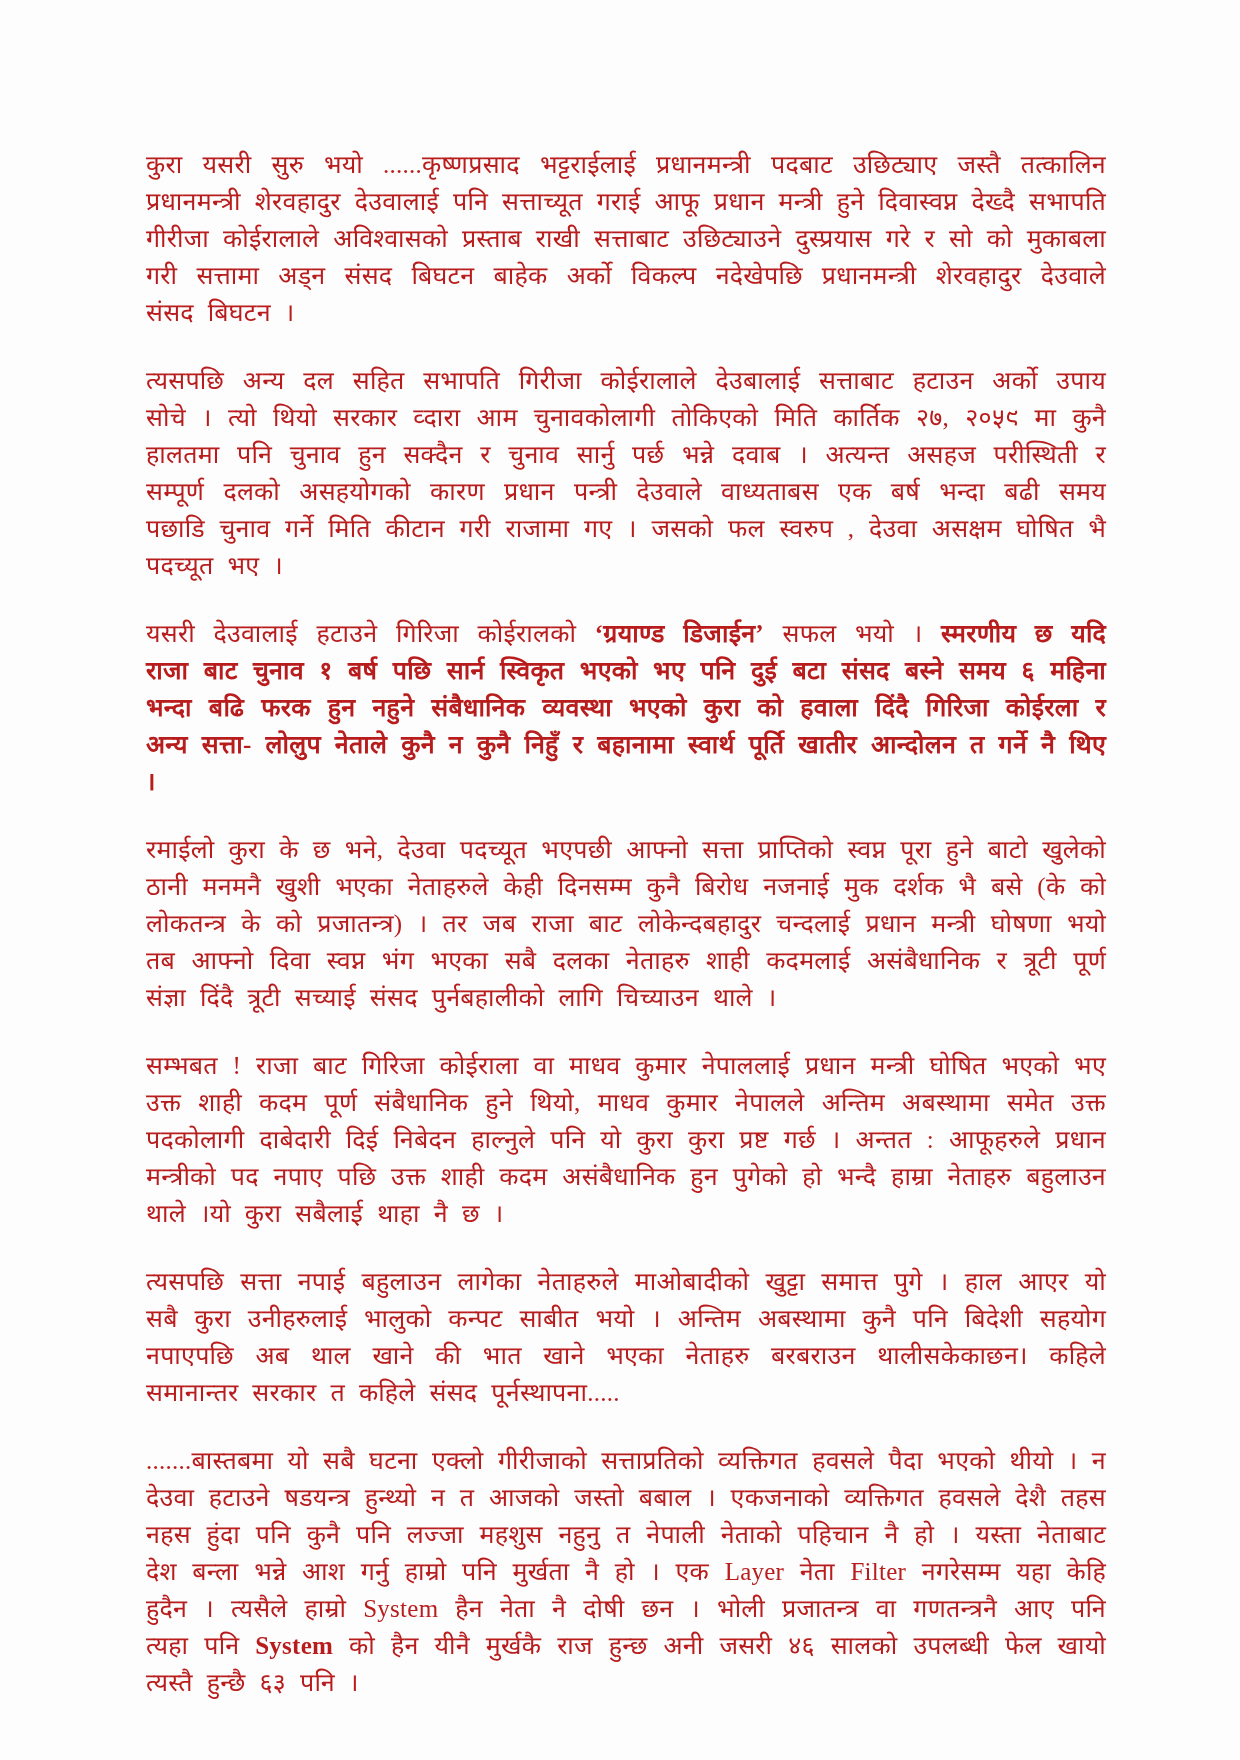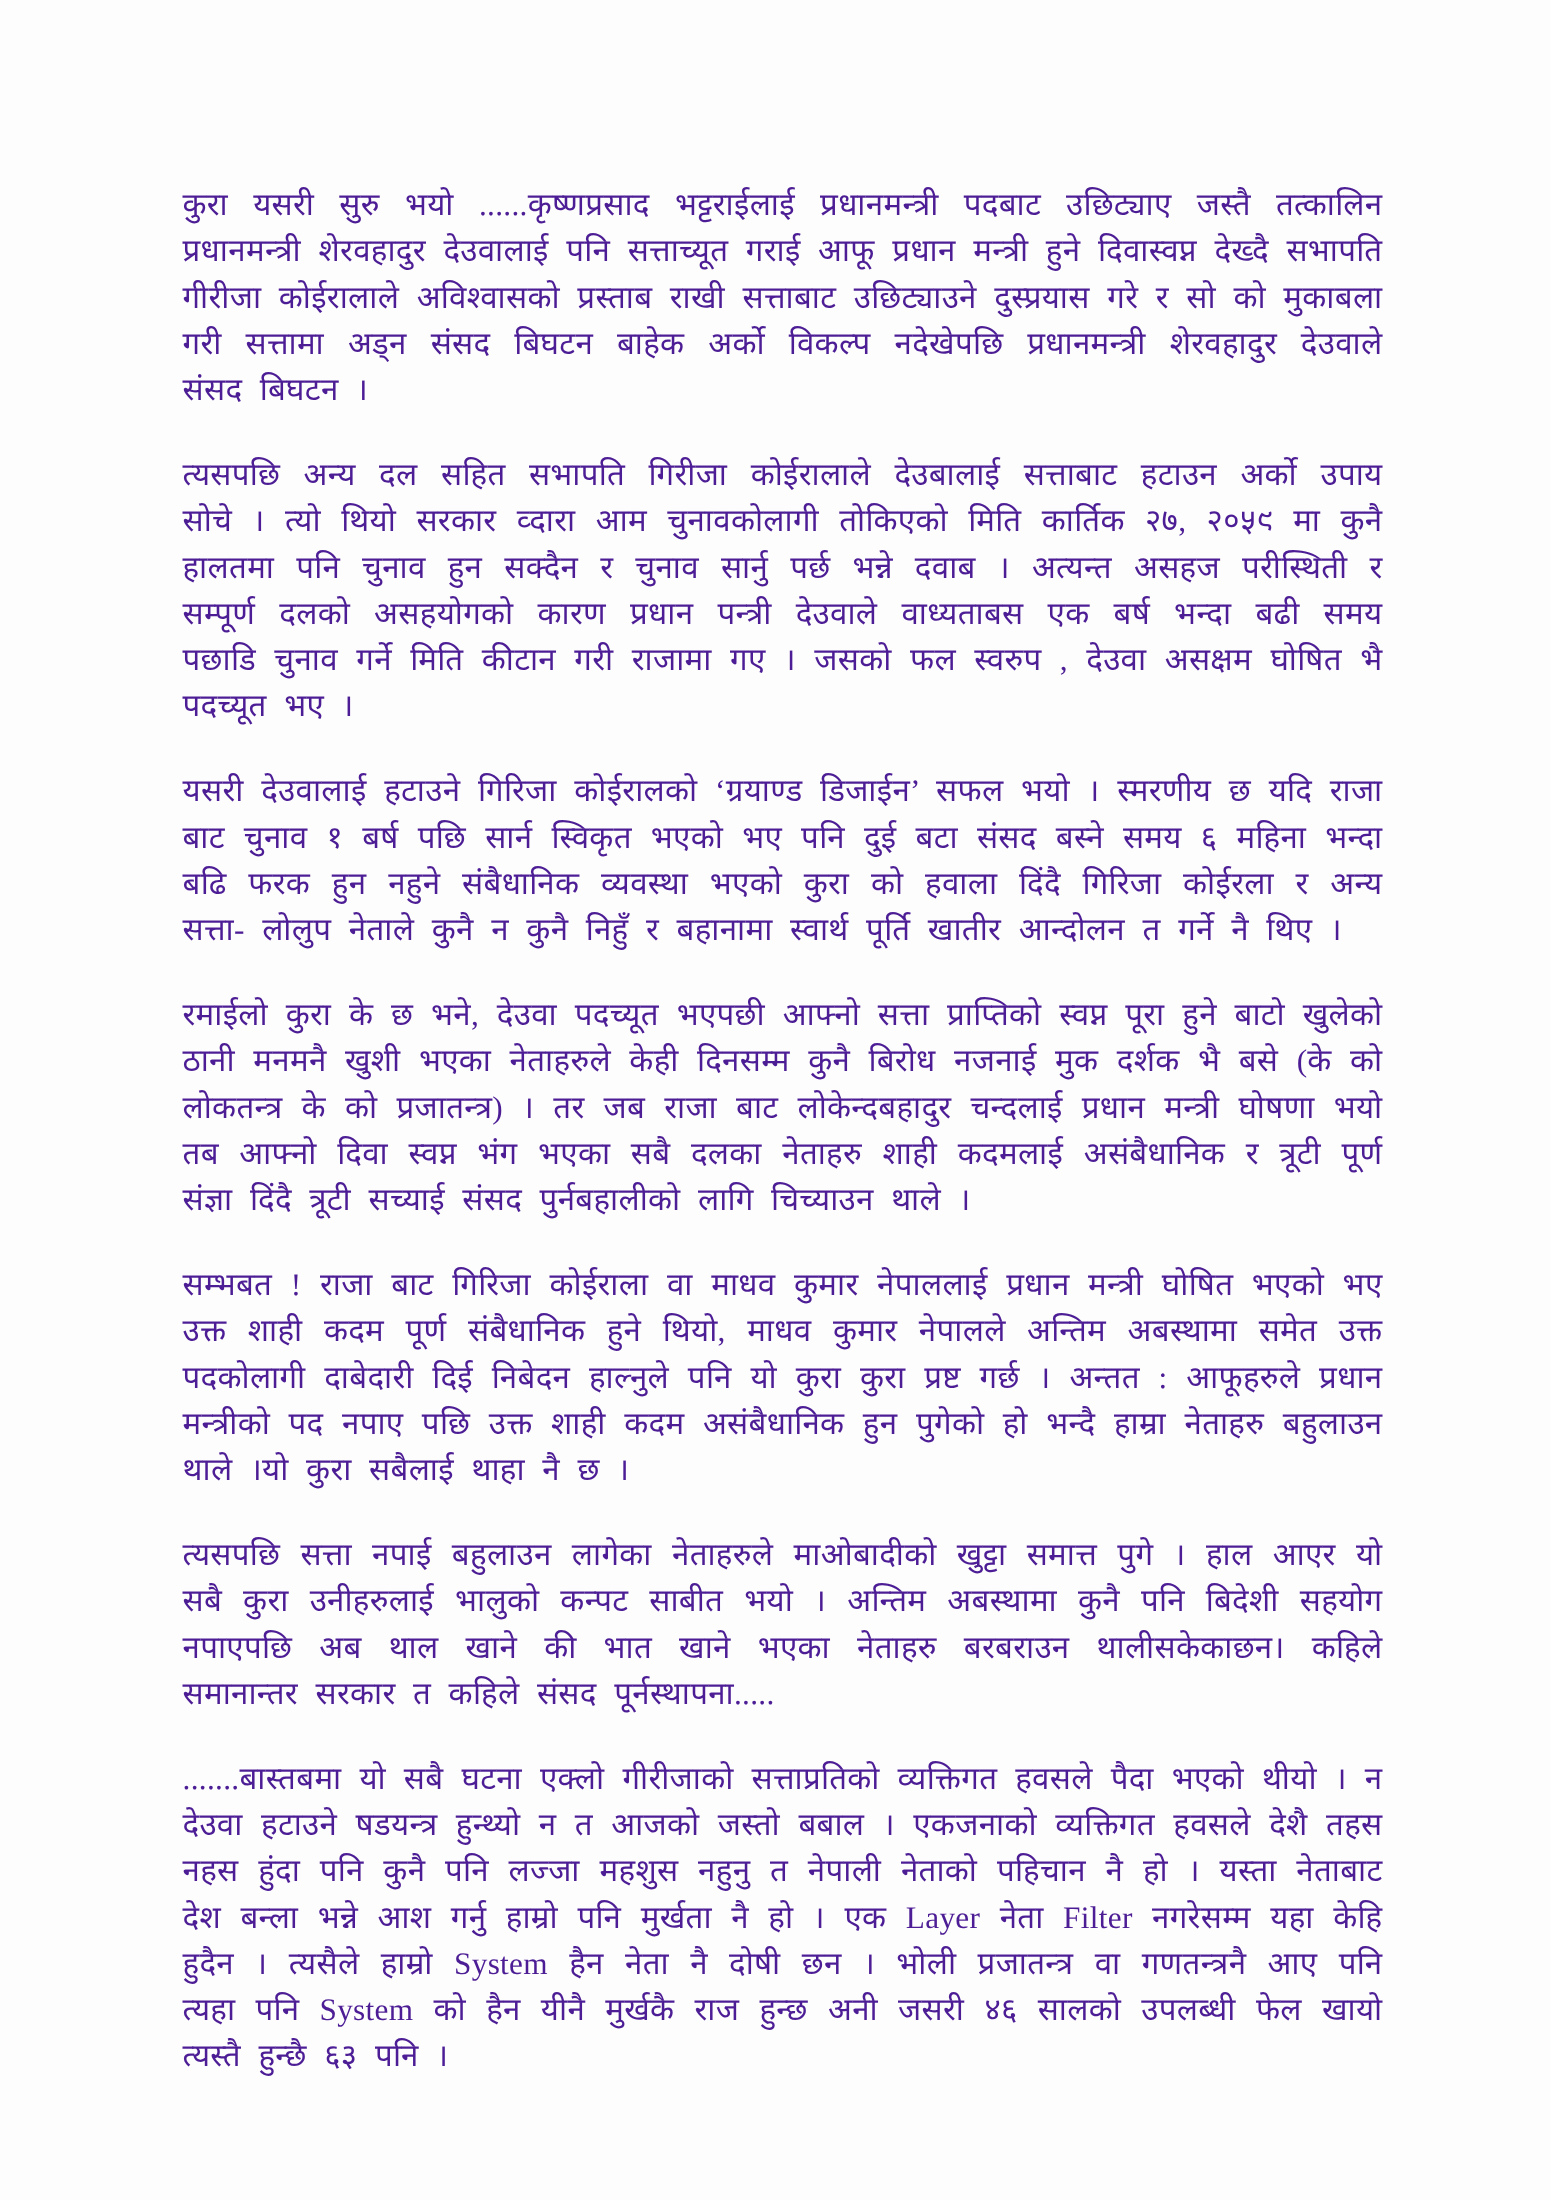--- a/index.html
+++ b/index.html
@@ -26,28 +26,28 @@
     width: 960px;
   }
   .doc-body p {
     margin: 0 0 31px 0;
     font-size: 25px;
     line-height: 37px;
     text-align: justify;
     text-align-last: left;
     word-spacing: 0.30em;
     letter-spacing: 0.01em;
-    color: #4c1d95;
+    color: #b91c1c;
     -webkit-font-smoothing: antialiased;
   }
   .doc-body p span.run-regular {
     font-weight: normal;
   }
   .doc-body p span.run-bold {
-    font-weight: normal;
+    font-weight: bold;
   }
 </style>
 </head>
 <body>
 
 <div class="page" style="background: rgb(253, 253, 253); color: rgb(22, 22, 22);">
   <div class="doc-body">
       <p><span class="run-regular">कुरा यसरी सुरु भयो ......कृष्णप्रसाद भट्टराईलाई प्रधानमन्त्री पदबाट उछिट्याए जस्तै तत्कालिन प्रधानमन्त्री शेरवहादुर देउवालाई पनि सत्ताच्यूत गराई आफू प्रधान मन्त्री हुने दिवास्वप्न देख्दै सभापति गीरीजा कोईरालाले अविश्वासको प्रस्ताब राखी सत्ताबाट उछिट्याउने दुस्प्रयास गरे र सो को मुकाबला गरी सत्तामा अड्न संसद बिघटन बाहेक अर्को विकल्प नदेखेपछि प्रधानमन्त्री शेरवहादुर देउवाले संसद बिघटन ।</span></p>
       <p><span class="run-regular">त्यसपछि अन्य दल सहित सभापति गिरीजा कोईरालाले देउबालाई सत्ताबाट हटाउन अर्को उपाय सोचे । त्यो थियो सरकार व्दारा आम चुनावकोलागी तोकिएको मिति कार्तिक २७, २०५९ मा कुनै हालतमा पनि चुनाव हुन सक्दैन र चुनाव सार्नु पर्छ भन्ने दवाब । अत्यन्त असहज परीस्थिती र सम्पूर्ण दलको असहयोगको कारण प्रधान पन्त्री देउवाले वाध्यताबस एक बर्ष भन्दा बढी समय पछाडि चुनाव गर्ने मिति कीटान गरी राजामा गए । जसको फल स्वरुप , देउवा असक्षम घोषित भै पदच्यूत भए ।</span></p>
       <p><span class="run-regular">यसरी देउवालाई हटाउने गिरिजा कोईरालको </span><span class="run-bold">‘ग्रयाण्ड डिजाईन’</span><span class="run-regular"> सफल भयो । </span><span class="run-bold">स्मरणीय छ यदि राजा बाट चुनाव १ बर्ष पछि सार्न स्विकृत भएको भए पनि दुई बटा संसद बस्ने समय ६ महिना भन्दा बढि फरक हुन नहुने संबैधानिक व्यवस्था भएको कुरा को हवाला दिंदै गिरिजा कोईरला र अन्य सत्ता- लोलुप नेताले कुनै न कुनै निहुँ र बहानामा स्वार्थ पूर्ति खातीर आन्दोलन त गर्ने नै थिए ।</span></p>

